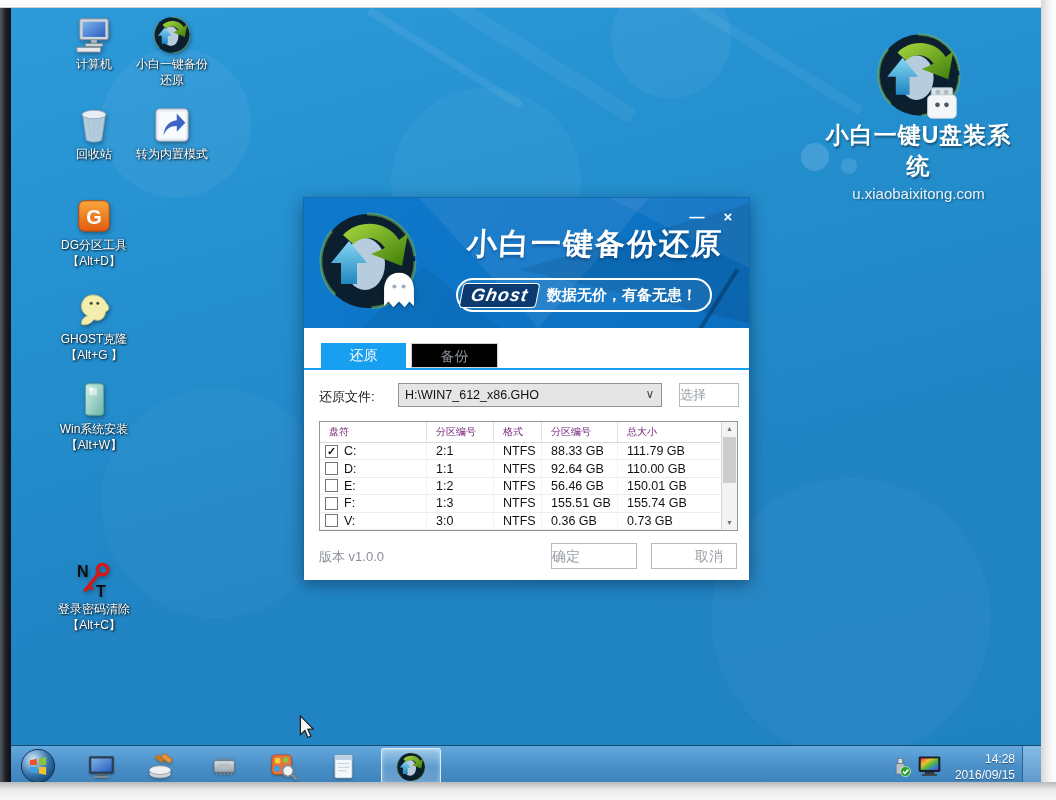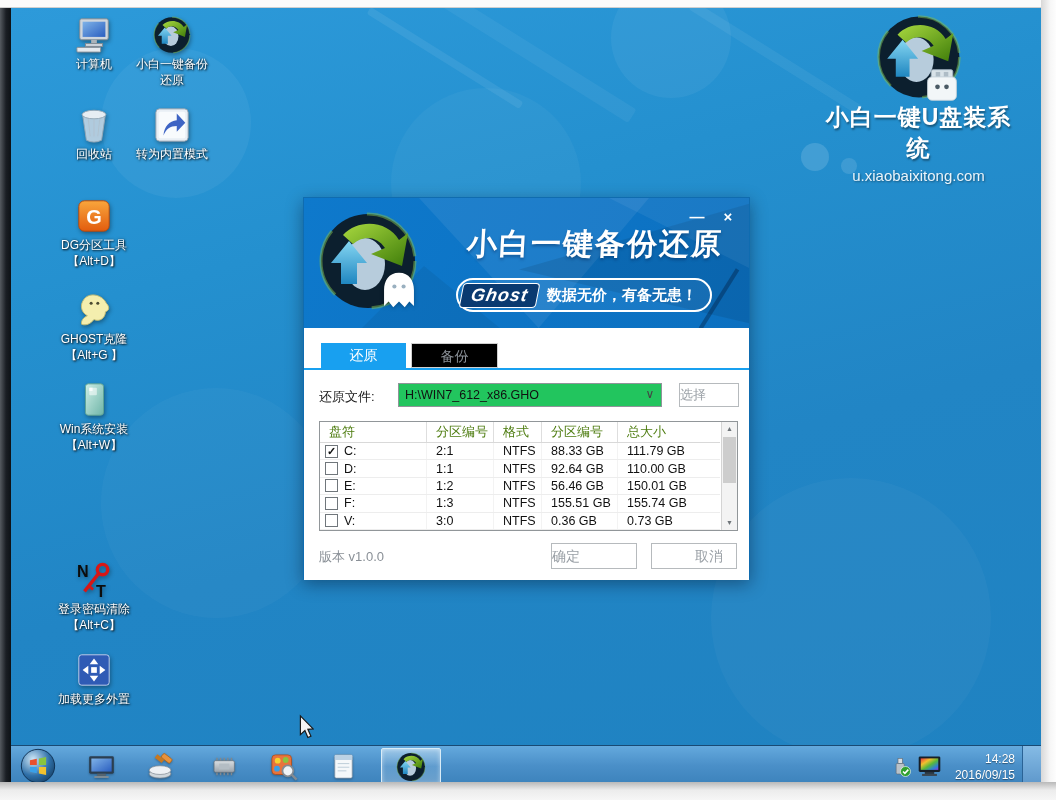--- a/index.html
+++ b/index.html
@@ -31,21 +31,21 @@
   .s2 { left:520px; top:-60px; width:16px; height:220px; background:rgba(255,255,255,.05); }
   .s3 { left:760px; top:-50px; width:10px; height:200px; background:rgba(255,255,255,.06); }
 
   
   .dicon { position:absolute; width:92px; text-align:center; cursor:default;margin-left:44px; }
   .dicon .ic { width:38px; height:38px; display:block; margin:0 auto 3px; filter:drop-shadow(1px 2px 2px rgba(0,0,0,.35)); }
   .dlabel { color:#fff; font-size:12px; line-height:1.3; text-shadow:1px 1px 2px rgba(0,0,0,.85), 0 0 3px rgba(0,0,0,.6); }
   .col1 { left:-7px; } .col2 { left:71px; }
 
   
-  .brand { position:absolute; left:805px; top:6px; width:205px; text-align:center; }
+  .brand { position:absolute; left:805px; top:24px; width:205px; text-align:center; }
   .brand .blogo { width:86px; height:86px; margin:0 auto; position:relative; }
   .brand .blogo svg.sy { width:86px; height:86px; }
   .brand .usb { position:absolute; right:2px; bottom:-2px; width:36px; height:34px; }
   .brand-title { color:#fff; font-size:23px; font-weight:bold; letter-spacing:1px; margin-top:2px;
     text-shadow:1px 2px 2px rgba(0,0,0,.4); }
   .brand-url { color:#eaf4fb; font-size:15px; margin-top:3px; text-shadow:1px 1px 2px rgba(0,0,0,.4); }
 
   
   .dialog { position:absolute; left:292px; top:189px; width:447px; height:382px; background:#fff;
     border:1px solid #0f6cb0; box-shadow:0 5px 16px rgba(0,10,30,.4); }
@@ -70,34 +70,34 @@
   .winctl { position:absolute; top:8px; right:12px; display:flex; gap:13px; }
   .winctl span { color:#fff; font-size:15px; font-weight:bold; line-height:22px; width:18px; text-align:center; cursor:default; }
 
   .dbody { position:absolute; left:0; top:130px; width:100%; height:252px; background:#fff; }
   .tab { position:absolute; height:25px; line-height:25px; text-align:center; font-size:14px; cursor:default; }
   .tab.active { left:17px; top:15px; width:85px; background:#18a0f0; color:#fff; }
   .tab.idle { left:107px; top:15px; width:87px; background:#000000; color:#8a9097; border:1px solid #cfcfcf; }
   .tab-underline { position:absolute; left:0; top:40px; width:100%; height:2px; background:#18a0f0; }
 
   .form-label { position:absolute; left:15px; top:60px; font-size:13px; color:#1a1a1a; }
-  .combo { position:absolute; left:94px; top:55px; width:264px; height:24px; border:1px solid #8f9499; background:#22c55e; }
+  .combo { position:absolute; left:94px; top:55px; width:264px; height:24px; border:1px solid #8f9499; background:#e5e5e5; }
   .combo input { position:absolute; left:0; top:0; width:240px; height:22px; border:none; outline:none;
     font-size:12.5px; padding-left:6px; color:#111; font-family:"Liberation Sans",sans-serif; background:transparent; }
   .combo .drop { position:absolute; right:0; top:0; width:22px; height:22px; text-align:center; line-height:20px;
     color:#444; font-size:12px; cursor:default; }
   .btn { position:absolute; border:1px solid #b6babd; background:#fff; color:#9aa0a6; cursor:default; }
   .btn-select { left:375px; top:55px; width:60px; height:24px; line-height:22px; font-size:13px; }
   .btn-ok { left:247px; top:215px; width:86px; height:26px; line-height:24px; font-size:14px; }
   .btn-cancel { left:347px; top:215px; width:86px; height:26px; line-height:24px; font-size:14px;padding-left:43px; }
 
   .ptable { position:absolute; left:15px; top:93px; width:419px; height:110px; border:1px solid #919699; background:#fff; }
   .thead, .trow { display:grid; grid-template-columns:107px 67px 48px 76px 1fr; width:calc(100% - 17px); }
   .thead { height:21px; border-bottom:1px solid #d9d9d9; }
-  .th { font-size:13px; color:#4d7c0f; line-height:20px; padding-left:9px; border-right:1px solid #dedede; }
+  .th { font-size:10px; color:#701a75; line-height:20px; padding-left:9px; border-right:1px solid #dedede; }
   .trow { height:17.4px; align-items:center; border-bottom:1px solid #ededed; }
   .tc { font-size:12.5px; color:#111; padding-left:9px; height:100%; display:flex; align-items:center; border-right:1px solid #f3f3f3; }
   .tc.c1 { padding-left:5px; }
   .cb { width:13px; height:13px; border:1px solid #70767b; background:#fff; display:inline-flex; align-items:center;
     justify-content:center; margin-right:6px; flex:0 0 13px; }
   .cm { font-size:11px; font-weight:bold; color:#111; line-height:1; }
   .vscroll { position:absolute; top:0; right:0; width:16px; height:108px; background:#f3f3f3; border-left:1px solid #d4d4d4; }
   .sarr { position:absolute; left:0; width:15px; height:14px; text-align:center; color:#6f7579; font-size:7px; line-height:14px; cursor:default; }
   .sarr.up { top:0; } .sarr.dn { bottom:0; }
   .sthumb { position:absolute; left:1px; top:15px; width:13px; height:46px; background:#cdcdcd; cursor:default; }
@@ -366,26 +366,20 @@
     <div class="dlabel">Win系统安装</div>
     <div class="dlabel">【Alt+W】</div>
   </div>
   <div class="dicon col1" style="top:553px">
     <svg class="ic">
         <use href="#ntkey"></use>
       </svg>
     <div class="dlabel">登录密码清除</div>
     <div class="dlabel">【Alt+C】</div>
   </div>
-  <div class="dicon col1" style="top:643px">
-    <svg class="ic">
-        <use href="#expand"></use>
-      </svg>
-    <div class="dlabel">加载更多外置</div>
-  </div>
 
   <div class="brand">
     <div class="blogo">
       <svg class="sy">
           <use href="#sync"></use>
         </svg>
       <svg class="usb">
           <use href="#usbstick"></use>
         </svg>
     </div>

